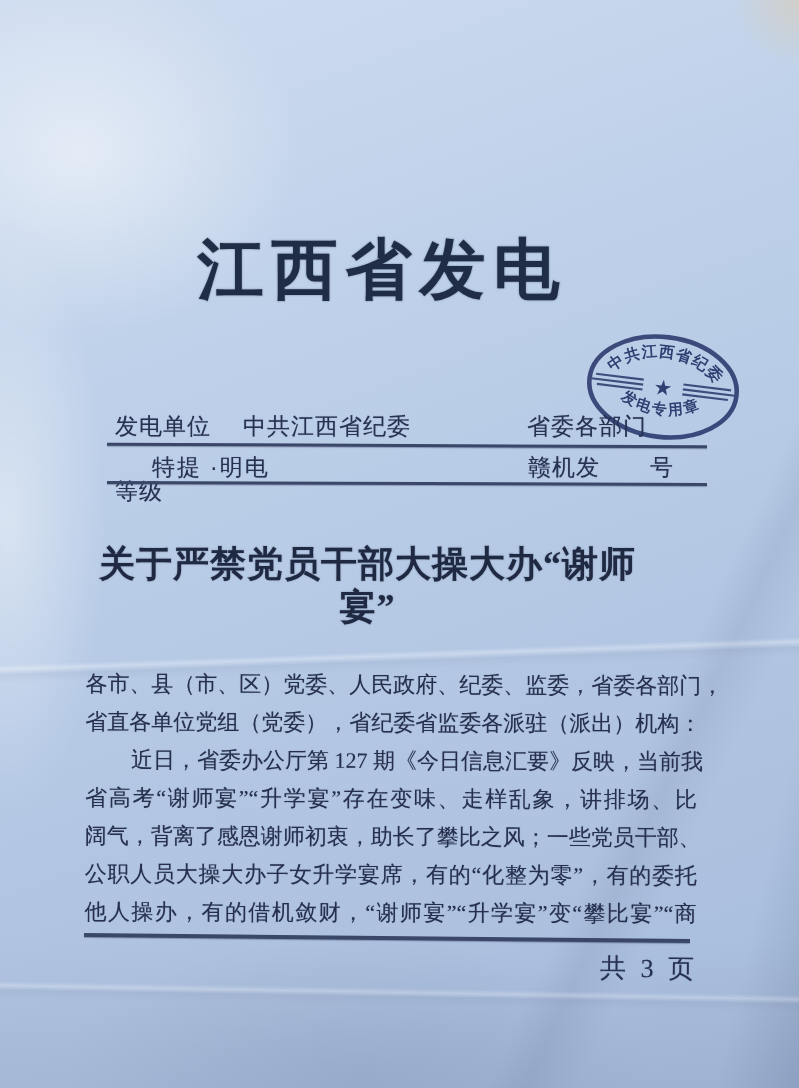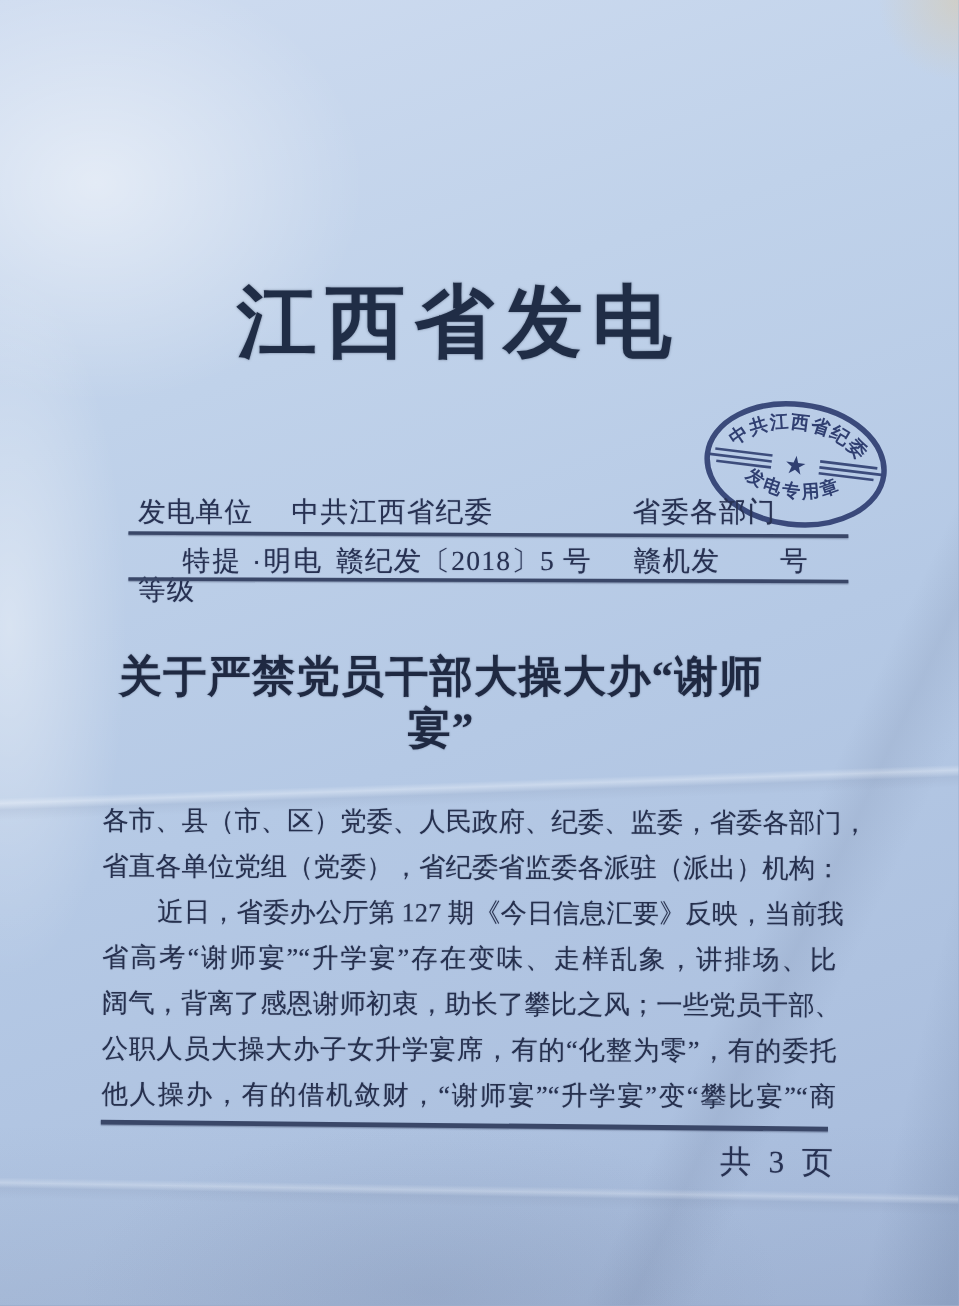--- a/index.html
+++ b/index.html
@@ -154,21 +154,20 @@
   </svg>
 
   <div class="form-label" style="left:115px; top:411px;">发电单位</div>
   <div class="form-label" style="left:243px; top:411px;">中共江西省纪委</div>
   <div class="form-label" style="left:527px; top:411px;">省委各部门</div>
   <div class="rule" style="left:107px; top:444px; width:600px; transform:rotate(0.25deg);"></div>
 
   <div class="form-label" style="left:115px; top:456px;margin-top:20px;">等级</div>
   <div class="form-label bold-sans" style="left:152px; top:452px;">特提</div>
   <div class="form-label bold-sans" style="left:210px; top:452px;">·明电</div>
-  <div class="form-label" style="left:280px; top:452px;">赣纪发〔2018〕5 号</div>
   <div class="form-label" style="left:528px; top:452px;">赣机发</div>
   <div class="form-label" style="left:650px; top:452px;">号</div>
   <div class="rule" style="left:107px; top:482px; width:600px; transform:rotate(0.2deg);"></div>
 
   <div class="doc-title">
     <div>关于严禁党员干部大操大办“谢师宴”</div>
   </div>
 
   <div class="body-text">
     <div class="body-line">各市、县（市、区）党委、人民政府、纪委、监委，省委各部门，</div>

